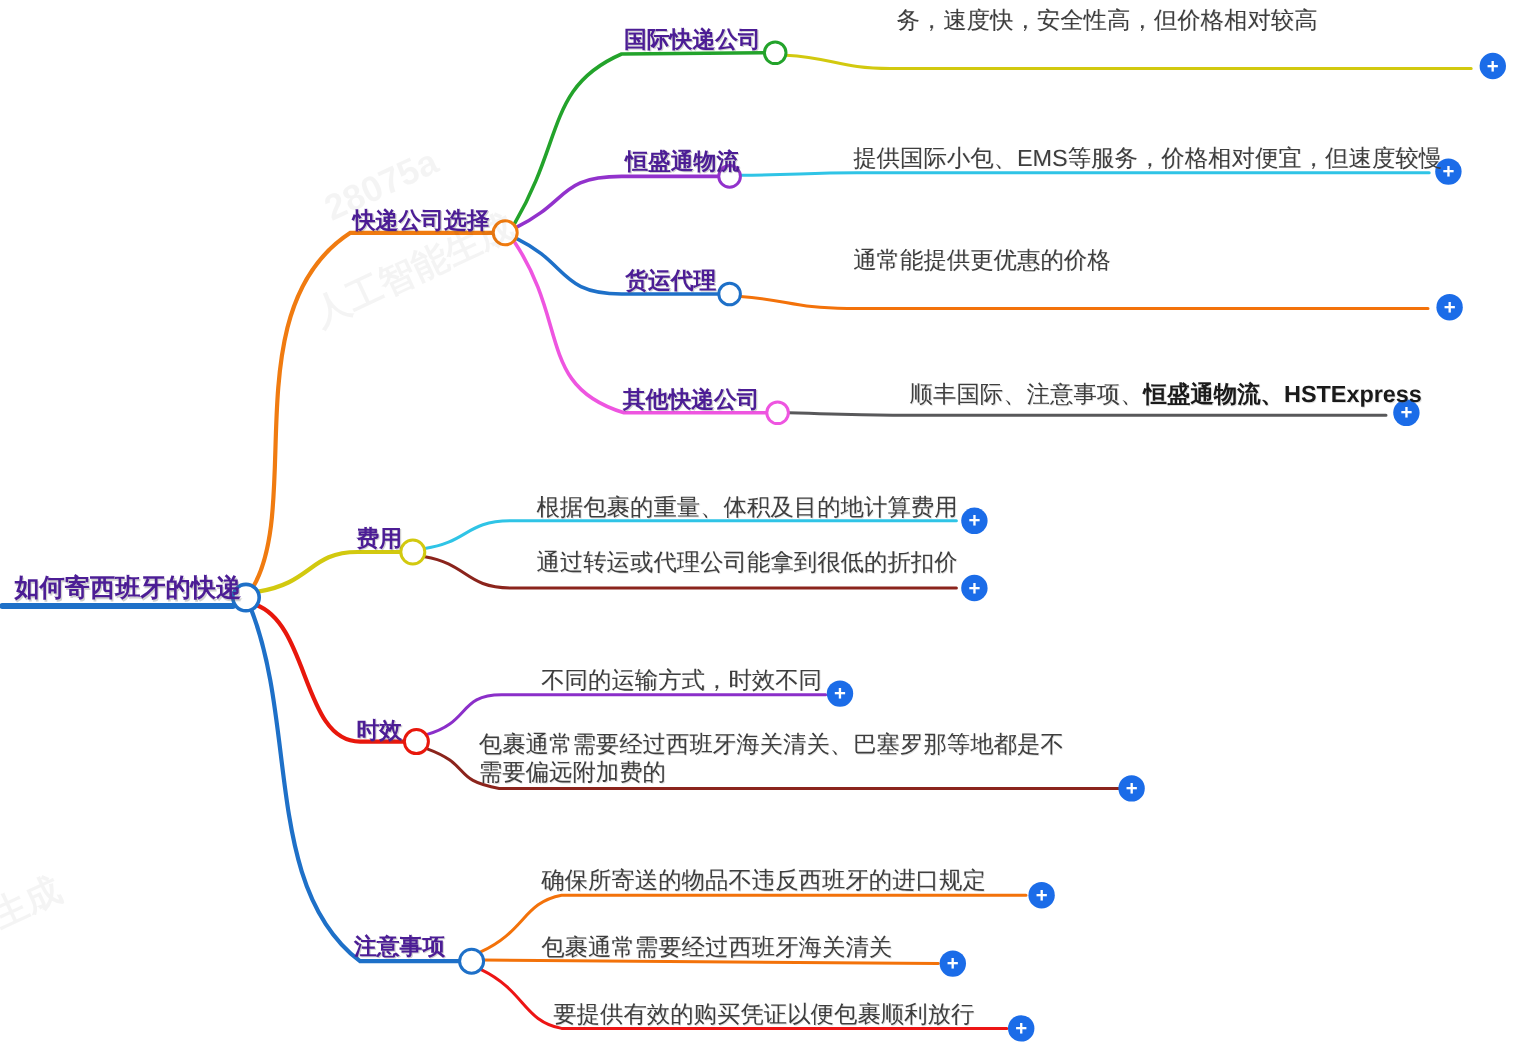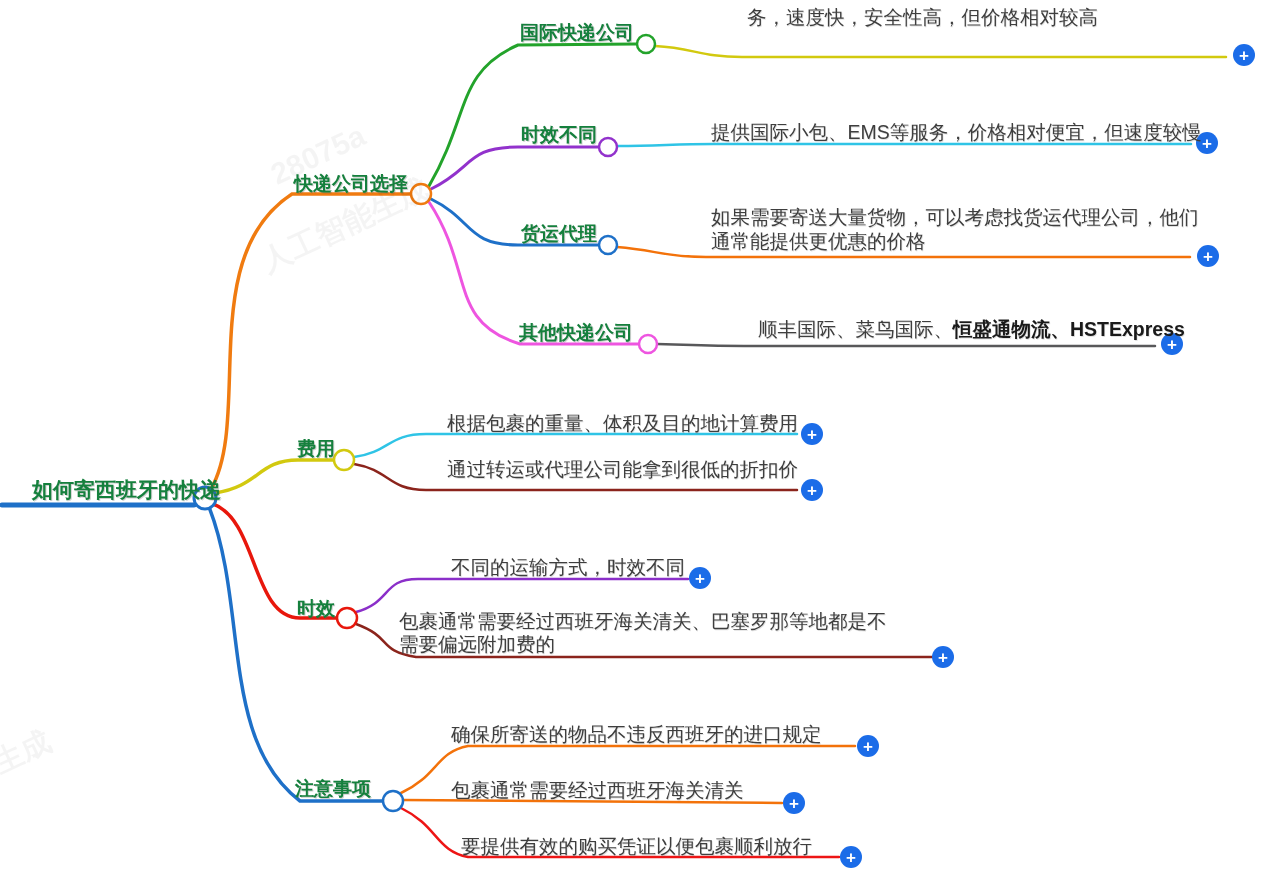--- a/index.html
+++ b/index.html
@@ -2,24 +2,24 @@
 <html><head>
 <meta charset="utf-8">
 <style>
   html,body{margin:0;padding:0;background:#fff;}
   .stage{
     position:relative;width:1264px;height:870px;background:#ffffff;overflow:hidden;
     font-family:"Liberation Sans","DejaVu Sans",sans-serif;
   }
   .stage svg{position:absolute;left:0;top:0;}
   .lbl{
-    position:absolute;font-size:19px;font-weight:bold;color:#15803d;white-space:nowrap;
+    position:absolute;font-size:19px;font-weight:bold;color:#4c1d95;white-space:nowrap;
     text-shadow:1px 1px 0 rgba(90,90,90,.28);
   }
-  .root-lbl{font-size:21px;margin-left:20px;}
+  .root-lbl{font-size:21px;}
   .leaf{
     position:absolute;font-size:19.5px;line-height:23px;color:#3e3e3e;white-space:nowrap;
     text-shadow:.7px .7px 0 rgba(120,120,120,.22);
   }
   .seg-bold{font-weight:bold;color:#1a1a1a;}
   .wm{
     position:absolute;color:#000;opacity:.04;font-size:30px;font-weight:bold;
     transform:rotate(-25deg);pointer-events:none;white-space:nowrap;
   }
   .edge{fill:none;stroke-linecap:round;}
@@ -122,39 +122,38 @@
   <div class="wm" style="left:-8px;top:732px;">生成</div>
 
   <div class="lbl root-lbl" style="left:12px;top:476px;">如何寄西班牙的快递</div>
 
   <div class="lbl" style="left:294px;top:171px;">快递公司选择</div>
   <div class="lbl" style="left:297px;top:436px;">费用</div>
   <div class="lbl" style="left:297px;top:596px;">时效</div>
   <div class="lbl" style="left:295px;top:776px;">注意事项</div>
 
   <div class="lbl" style="left:520px;top:20px;">国际快递公司</div>
-  <div class="lbl" style="left:521px;top:122px;">时效不同</div>
+  <div class="lbl" style="left:521px;top:122px;">恒盛通物流</div>
   <div class="lbl" style="left:521px;top:221px;">货运代理</div>
   <div class="lbl" style="left:519px;top:320px;">其他快递公司</div>
 
   <div class="leaf" style="left:747px;top:6px;">
     <div>务，速度快，安全性高，但价格相对较高</div>
   </div>
 
   <div class="leaf" style="left:711px;top:121px;">
     <div>提供国际小包、EMS等服务，价格相对便宜，但速度较慢</div>
   </div>
 
   <div class="leaf" style="left:711px;top:205px;line-height:24px;">
-    <div>如果需要寄送大量货物，可以考虑找货运代理公司，他们</div>
     <div>通常能提供更优惠的价格</div>
   </div>
 
   <div class="leaf" style="left:758px;top:318px;">
-    <span>顺丰国际、菜鸟国际、</span><span class="seg-bold">恒盛通物流、HSTExpress</span>
+    <span>顺丰国际、注意事项、</span><span class="seg-bold">恒盛通物流、HSTExpress</span>
   </div>
 
   <div class="leaf" style="left:447px;top:412px;">
     <div>根据包裹的重量、体积及目的地计算费用</div>
   </div>
   <div class="leaf" style="left:447px;top:458px;">
     <div>通过转运或代理公司能拿到很低的折扣价</div>
   </div>
 
   <div class="leaf" style="left:451px;top:556px;">

